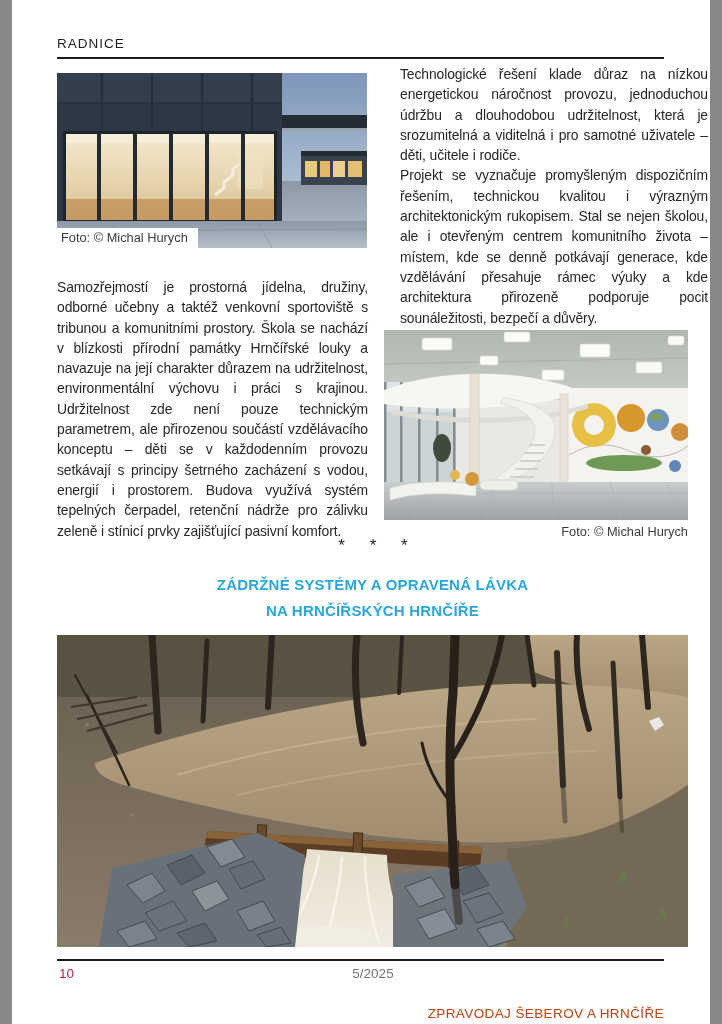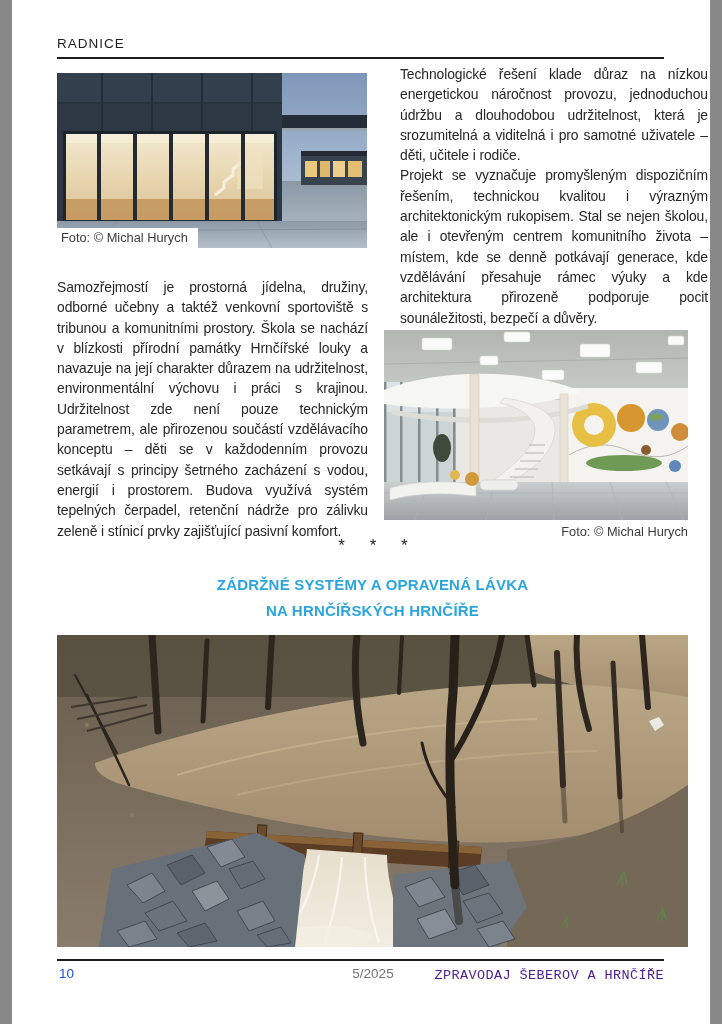--- a/index.html
+++ b/index.html
@@ -56,23 +56,23 @@
     position:absolute;left:45px;top:572px;width:631px;
     text-align:center;font-weight:700;
     font-size:15px;line-height:26px;letter-spacing:0.2px;
   }
   .article-title span{display:block;}
   
   .footer-rule{
     position:absolute;left:45px;right:46px;top:959px;
     height:1.5px;background:#1c1c1c;
   }
-  .footer-page-number{position:absolute;left:47px;top:966px;font-size:13.5px;color:#1d4ed8;}
+  .footer-page-number{position:absolute;left:47px;top:966px;font-size:13.5px;color:#be185d;}
   .footer-issue{position:absolute;left:0;top:966px;width:722px;text-align:center;font-size:13.5px;color:#737373;}
-  .footer-name{position:absolute;right:46px;top:968px;font-size:13.5px;letter-spacing:0.4px;color:#4c1d95;font-family:Liberation Mono, monospace;}
+  .footer-name{position:absolute;right:46px;top:1006px;font-size:13.5px;letter-spacing:0.4px;color:#c2410c;}
 </style>
 </head>
 <body>
 
 <div class="page" style="color: rgb(39, 39, 39);">
 
   <div class="section-label">RADNICE</div>
   <div class="header-rule"></div>
 
   <figure class="photo photo1" style="margin:0">

